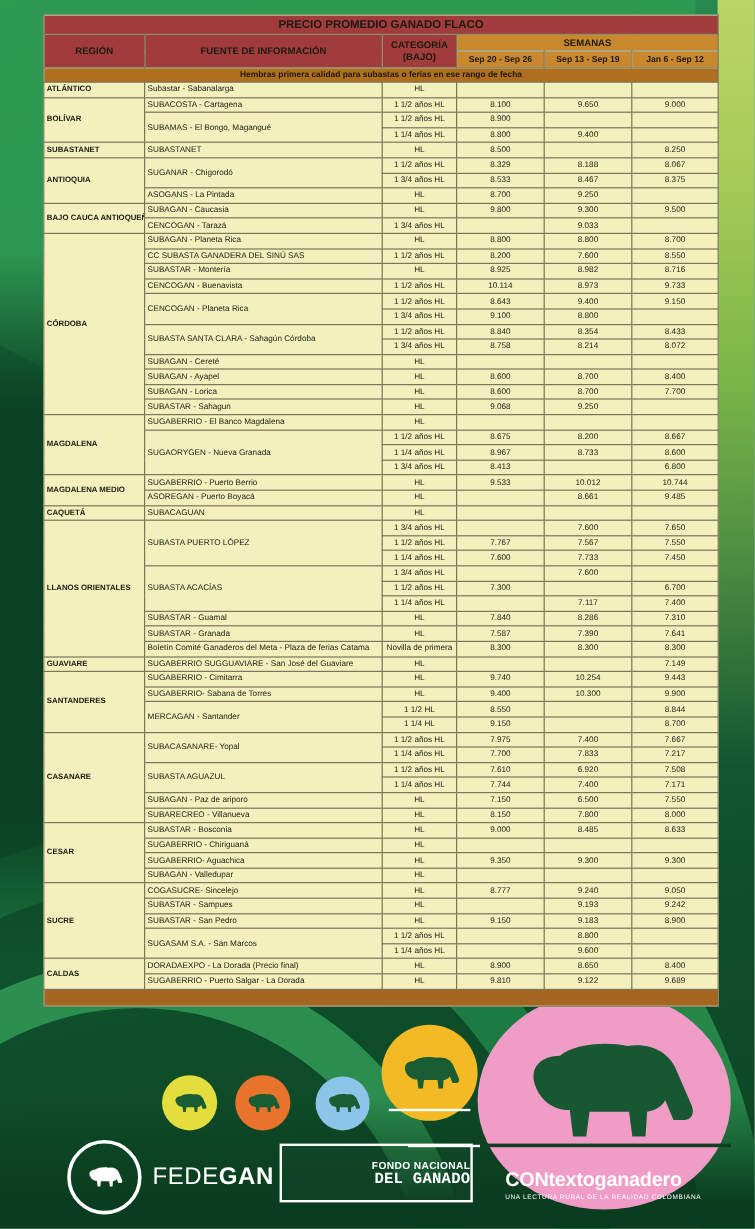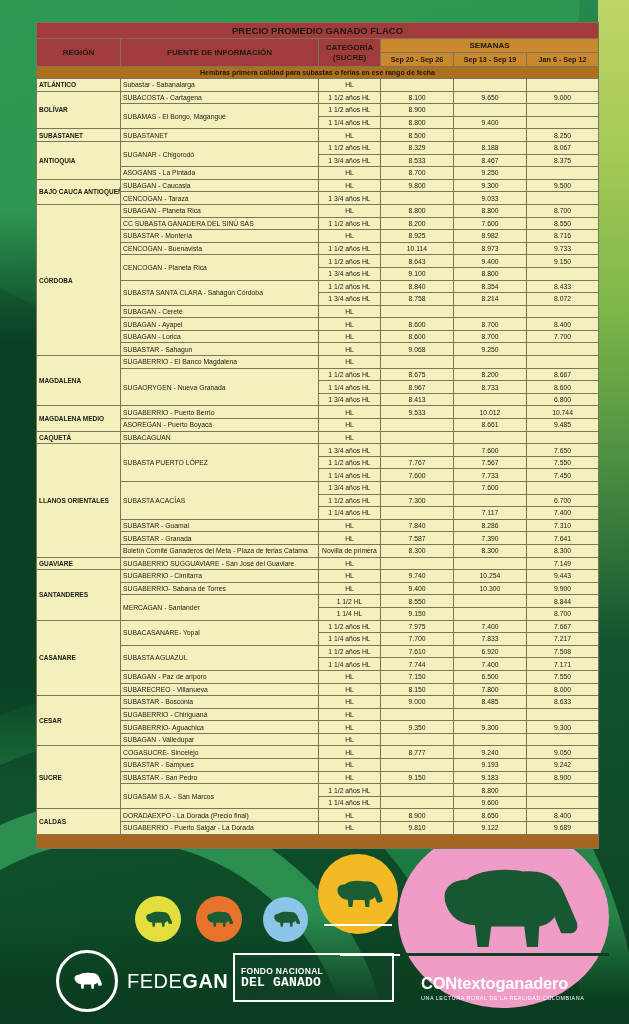--- a/index.html
+++ b/index.html
@@ -13,21 +13,21 @@
      background:linear-gradient(180deg,#bdd466 0%,#a8cb58 22%,#7db748 48%,rgba(55,140,70,0) 100%);}
   .bg-left-dark{left:0;top:210px;width:36px;height:600px;
      background:linear-gradient(180deg,rgba(9,58,29,0) 0%,#0a4123 22%,#0a4123 78%,rgba(9,58,29,0) 100%);}
   .ring-a{left:-310px;top:580px;width:840px;height:840px;border-radius:50%;border:55px solid #2c8f4e;opacity:.85;}
   .ring-b{left:-240px;top:690px;width:660px;height:660px;border-radius:50%;border:46px solid #1d7a42;}
   .ring-c{left:-160px;top:800px;width:470px;height:470px;border-radius:50%;border:40px solid #35a45c;opacity:.75;}
   .bg-bottom-dark{left:0;bottom:0;width:100%;height:110px;
      background:linear-gradient(0deg,#0a3d1f 20%,rgba(10,61,31,0) 100%);}
 
   
-  .table-wrap{position:absolute;left:36px;top:22px;z-index:2;}
+  .table-wrap{position:absolute;left:36px;top:12px;z-index:2;}
   table.price{border-collapse:collapse;table-layout:fixed;width:562px;background:#F3F0BE;
      border:1px solid #3a382a;}
   table.price th,table.price td{border:1px solid #79765c;overflow:hidden;white-space:nowrap;
      padding:0 2px;color:#1b1b12;}
   .title-row th{height:15px;background:#A23C3C;color:#fff;font-size:9.5px;font-weight:bold;text-align:center;}
   .head-row1 th{background:#A23C3C;color:#fff;font-weight:bold;text-align:center;}
   .th-region,.th-fuente{font-size:8px;margin-top:14px;}
   .th-cat{font-size:8px;line-height:1.2;}
   .th-semanas{background:#C9882E !important;font-size:8px;height:13px;}
   .head-row2 th{background:#C9882E;color:#fff;font-size:7.2px;font-weight:bold;text-align:center;height:13px;margin-top:16px;}
@@ -61,21 +61,21 @@
   .fedegan-circle{width:56px;height:56px;border:3px solid #fff;border-radius:50%;display:flex;align-items:center;justify-content:center;}
   .fedegan-circle svg{width:34px;height:20px;fill:#fff;}
   .fedegan-text{font-size:20px;letter-spacing:.5px;}
   .fedegan-text .bold{font-weight:bold;}
   .logo-fng{position:absolute;left:233px;top:953px;width:157px;height:45px;border:2px solid #fff;
      display:flex;z-index:3;color:#fff;background:rgba(255,255,255,0.02);}
   .fng-left{width:58px;border-right:2px solid #fff;display:flex;flex-direction:column;align-items:center;justify-content:center;position:relative;}
   .fng-acronym{font-size:20px;font-weight:bold;line-height:1;}
   .fng-cow{position:absolute;right:6px;top:10px;width:15px;height:9px;fill:#E8732C;}
   .fng-sub{font-size:4.6px;letter-spacing:1.6px;margin-top:2px;}
-  .fng-right{flex:1;display:flex;flex-direction:column;justify-content:center;padding-left:6px;}
+  .fng-right{flex:1;display:flex;flex-direction:column;justify-content:center;padding-left:6px;align-items:flex-end;}
   .fng-line1{font-size:8.5px;font-weight:bold;letter-spacing:.3px;}
   .fng-line2{font-size:13px;font-weight:bold;letter-spacing:.2px;line-height:1.05;font-family:Liberation Mono, monospace;}
   .logo-contexto{position:absolute;left:421px;top:960px;z-index:3;color:#fff;margin-top:14px;}
   .contexto-wordmark{font-size:16.5px;font-weight:bold;letter-spacing:-.2px;}
   .contexto-tagline{font-size:5.4px;letter-spacing:.55px;margin-top:2px;}
 </style>
 </head>
 <body>
 
 <svg width="0" height="0" style="position:absolute">
@@ -134,21 +134,21 @@
       </colgroup>
       <thead>
         <tr class="title-row">
           <th colspan="6">PRECIO PROMEDIO GANADO FLACO</th>
         </tr>
         <tr class="head-row1">
           <th rowspan="2" class="th-region">REGIÓN</th>
           <th rowspan="2" class="th-fuente">FUENTE DE INFORMACIÓN</th>
           <th rowspan="2" class="th-cat">
             <div>CATEGORÍA</div>
-            <div>(SUCRE)</div>
+            <div>(BAJO)</div>
           </th>
           <th colspan="3" class="th-semanas">SEMANAS</th>
         </tr>
         <tr class="head-row2">
           <th>Sep 20 - Sep 26</th>
           <th>Sep 13 - Sep 19</th>
           <th>Jan 6 - Sep 12</th>
         </tr>
         <tr class="sub-row">
           <th colspan="6">Hembras primera calidad para subastas o ferias en ese rango de fecha</th>

